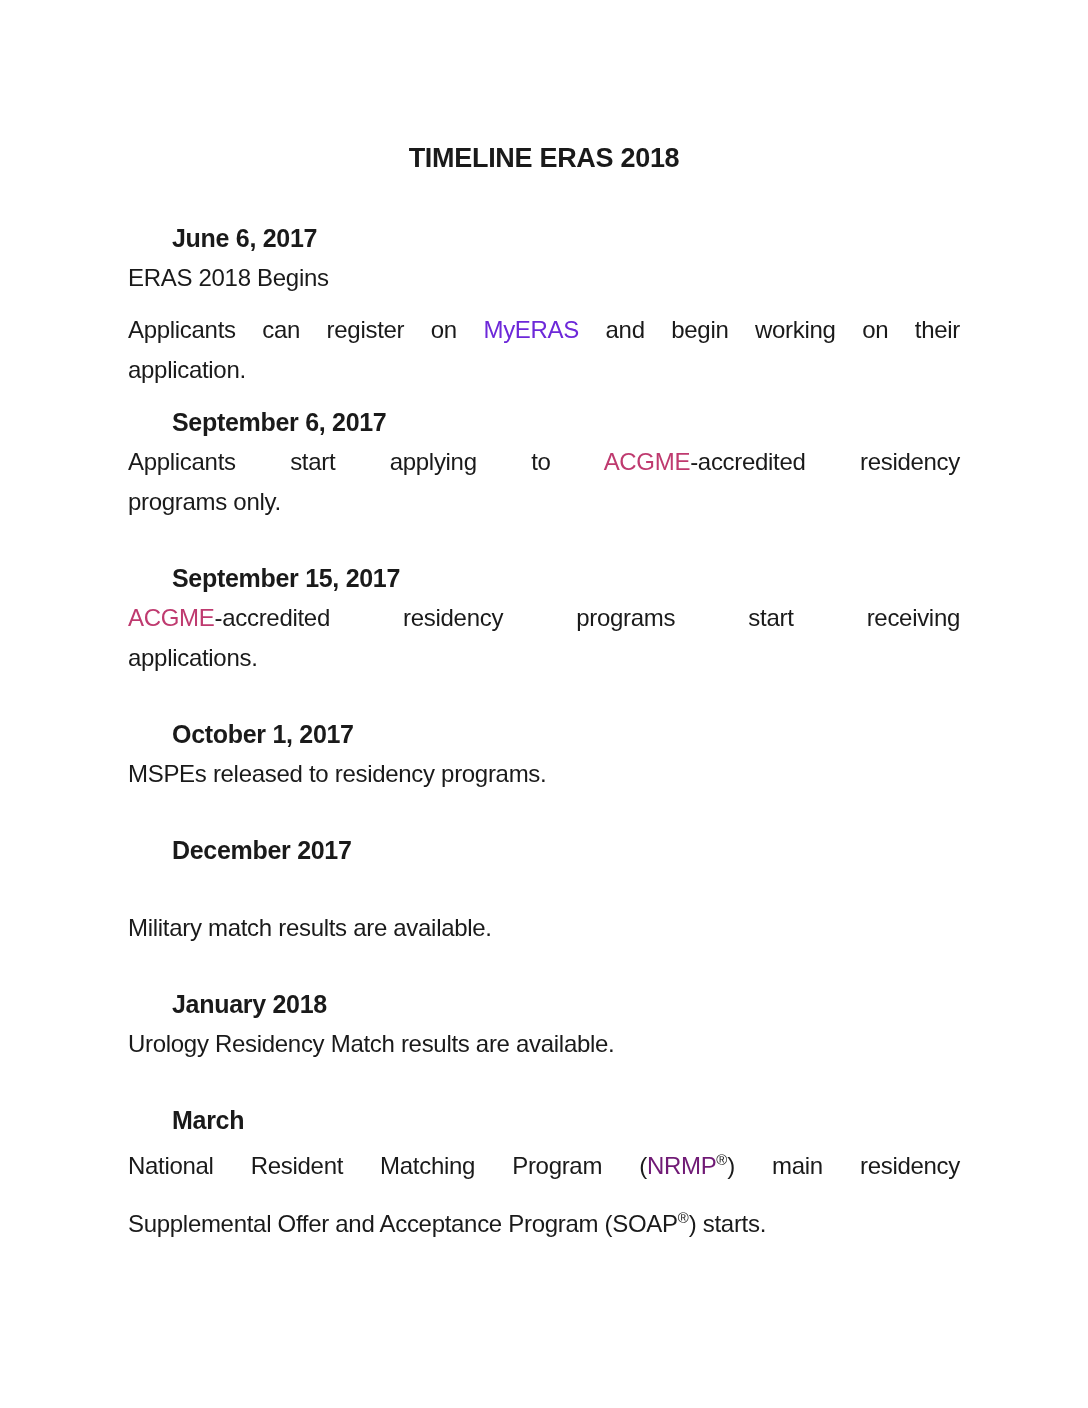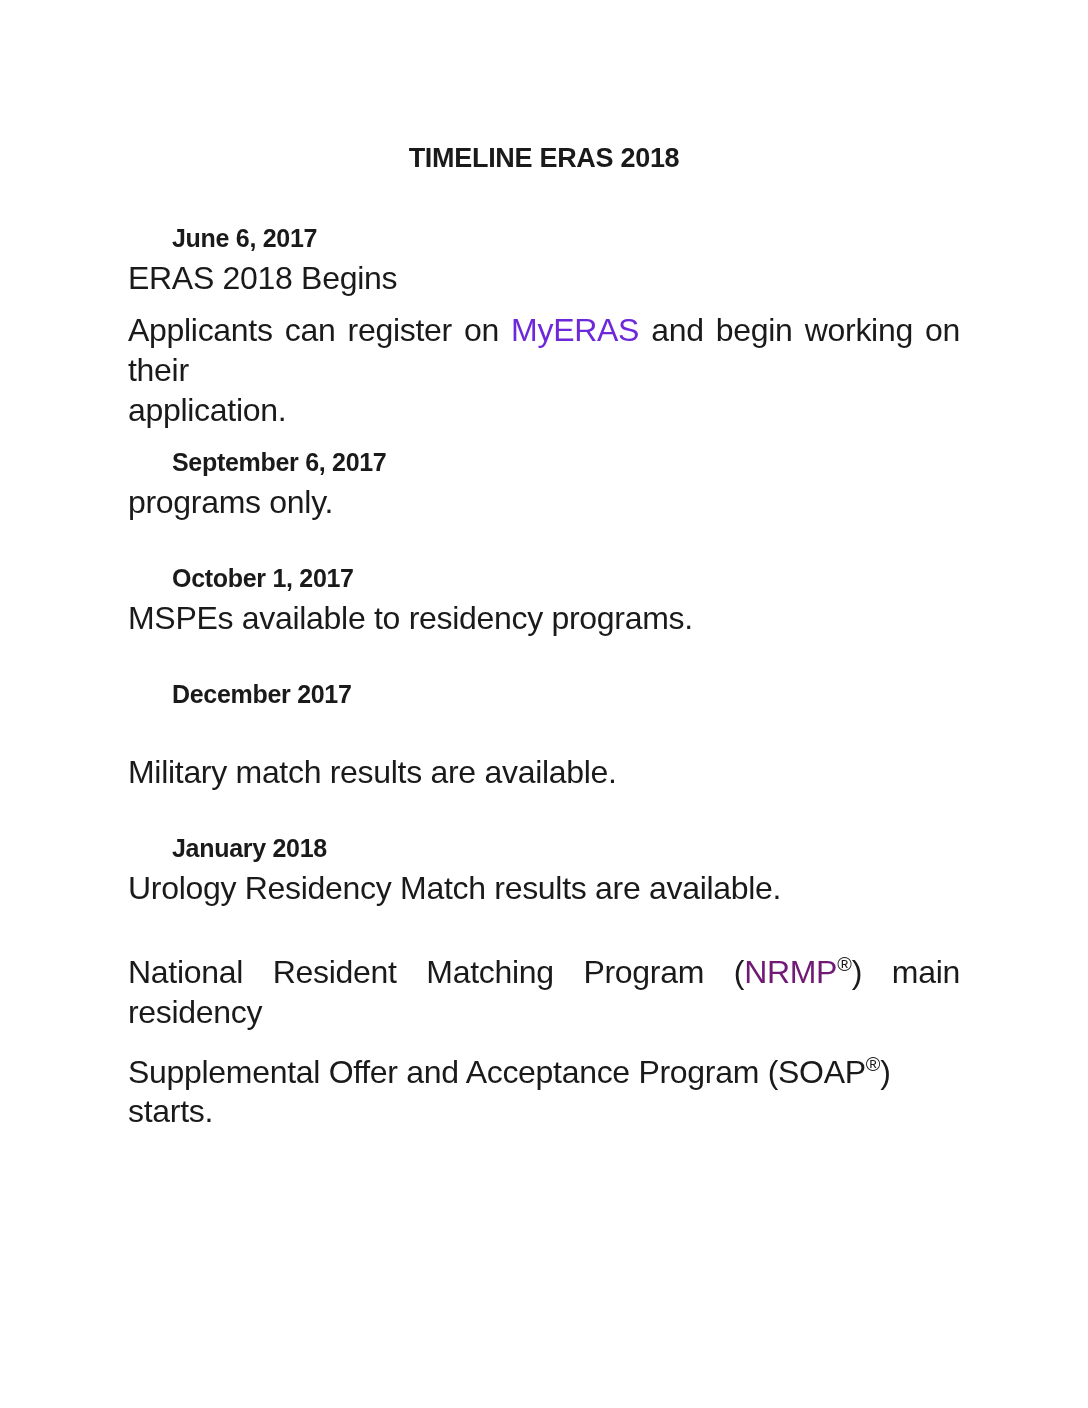--- a/index.html
+++ b/index.html
@@ -37,21 +37,21 @@
     font-weight: 700;
     font-size: 25px;
     line-height: 40px;
     letter-spacing: -0.3px;
     margin-left: 44px;
   }
   .para { margin: 0; }
   .para.gap { margin-top: 12px; }
   .para.spacer { margin-top: 38px; }
   .line {
-    font-size: 32px;
+    font-size: 24px;
     line-height: 40px;
     letter-spacing: -0.3px;
     white-space: normal;
   }
   .line.stretch {
     text-align: justify;
     text-align-last: justify;
   }
   .accent {  }
   .sup {
@@ -72,42 +72,51 @@
           <div class="line"><span class="">ERAS 2018 Begins</span></div>
         </div>
         <div class="para gap">
           <div class="line stretch"><span class="">Applicants can register on </span><span class="accent " style="color: #6d28d9;">MyERAS</span><span class=""> and begin working on their</span></div>
           <div class="line"><span class="">application.</span></div>
         </div>
       </div>
       <div class="section tight">
         <div class="heading">September 6, 2017</div>
         <div class="para">
+          <div class="line stretch"><span class="">Applicants start applying to </span><span class="accent " style="color: rgb(191, 58, 111);">ACGME</span><span class="">-accredited residency</span></div>
           <div class="line"><span class="">programs only.</span></div>
+        </div>
+      </div>
+      <div class="section">
+        <div class="heading">September 15, 2017</div>
+        <div class="para">
+          <div class="line stretch"><span class="accent " style="color: rgb(191, 58, 111);">ACGME</span><span class="">-accredited residency programs start receiving</span></div>
+          <div class="line"><span class="">applications.</span></div>
         </div>
       </div>
       <div class="section">
         <div class="heading">October 1, 2017</div>
         <div class="para">
-          <div class="line"><span class="">MSPEs available to residency programs.</span></div>
+          <div class="line"><span class="">MSPEs released to residency programs.</span></div>
         </div>
       </div>
       <div class="section">
         <div class="heading">December 2017</div>
         <div class="para spacer">
           <div class="line"><span class="">Military match results are available.</span></div>
         </div>
       </div>
       <div class="section">
         <div class="heading">January 2018</div>
         <div class="para">
           <div class="line"><span class="">Urology Residency Match results are available.</span></div>
         </div>
       </div>
       <div class="section">
+        <div class="heading">March</div>
         <div class="para">
           <div class="line stretch"><span class="">National Resident Matching Program (</span><span class="accent " style="color: #701a75;">NRMP</span><span class="sup">®</span><span class="">) main residency</span></div>
         </div>
         <div class="para gap">
           <div class="line"><span class="">Supplemental Offer and Acceptance Program (SOAP</span><span class="sup">®</span><span class="">) starts.</span></div>
         </div>
       </div>
     </div>
 </div>
 

